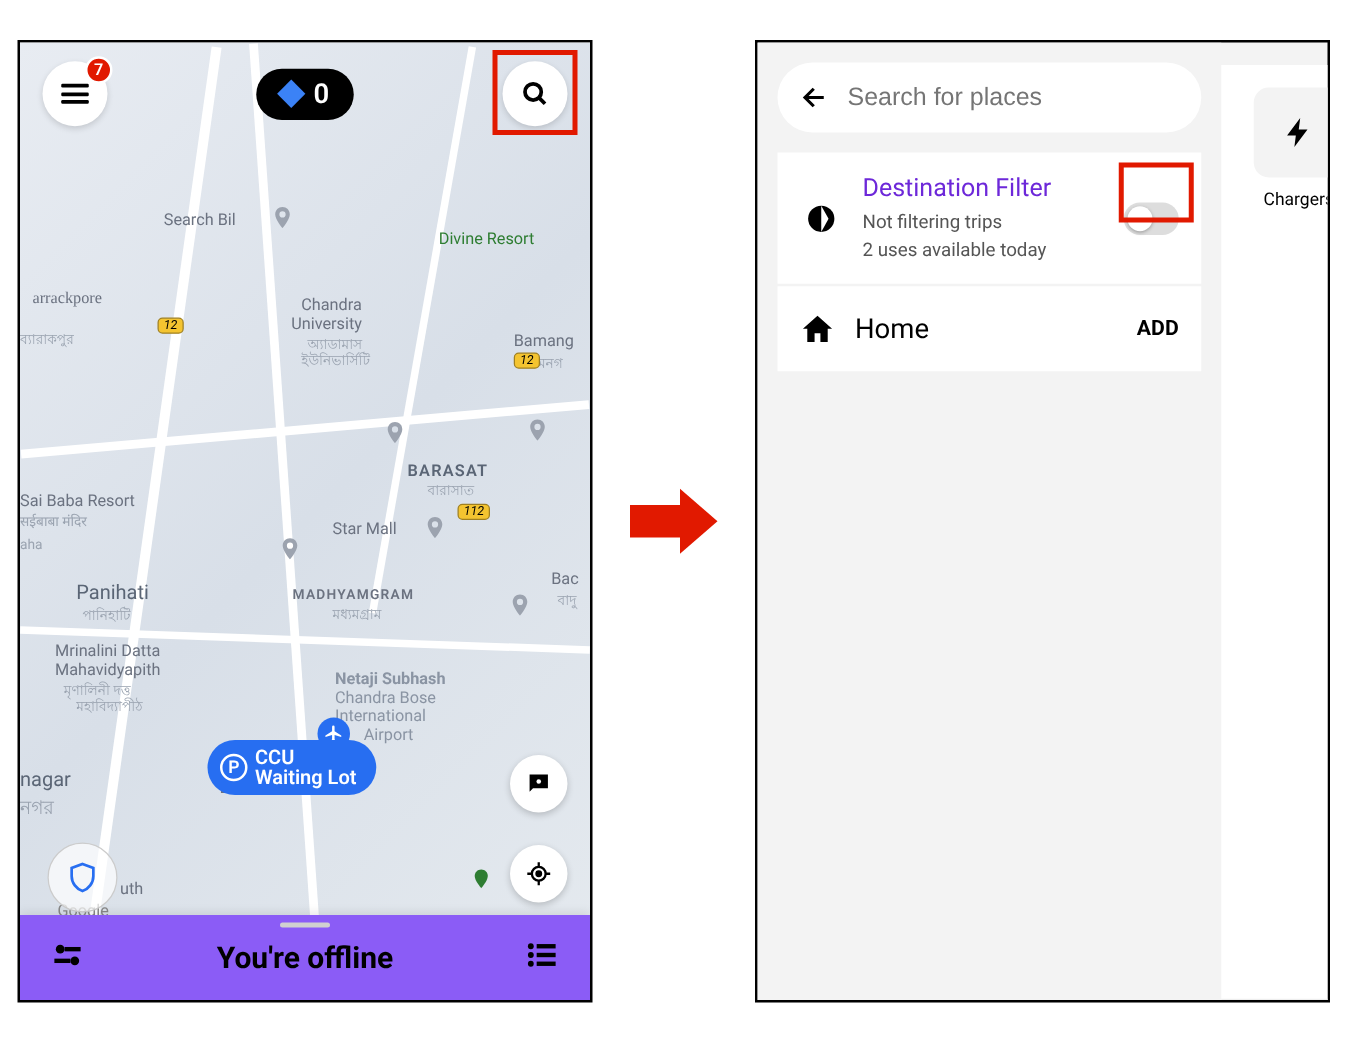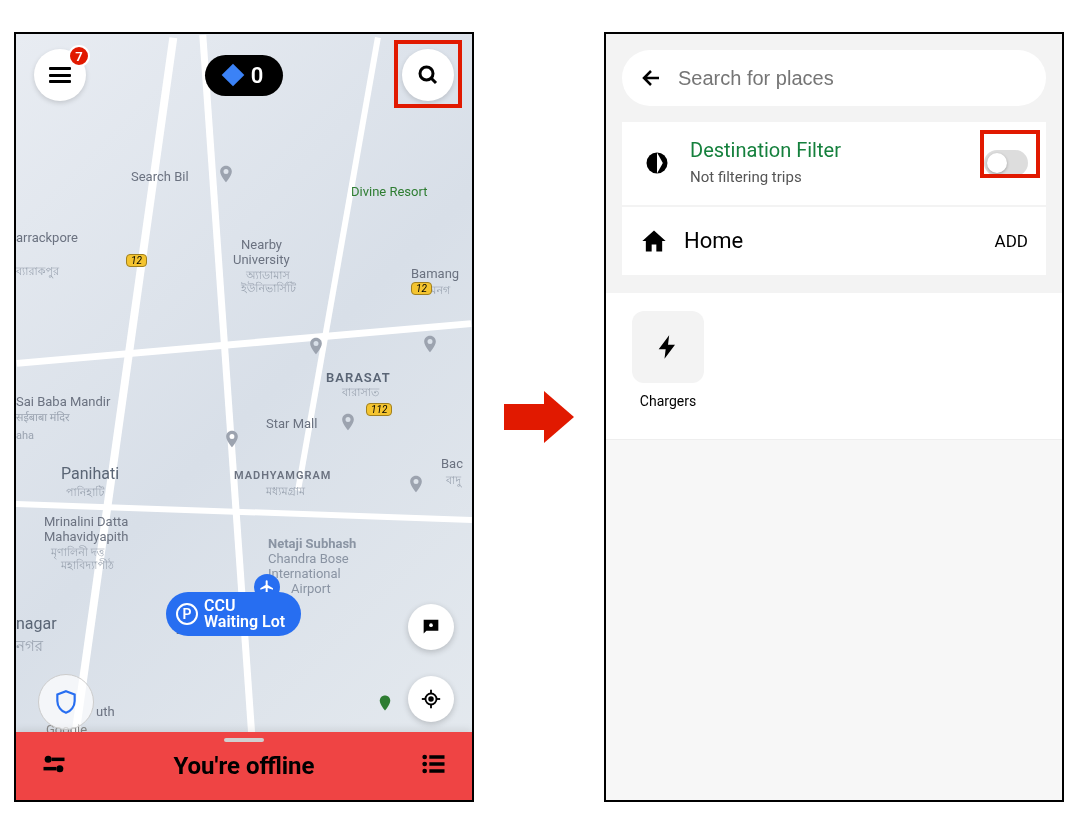--- a/index.html
+++ b/index.html
@@ -189,21 +189,21 @@
       background: rgba(255,255,255,0.7);
       border-radius: 50%;
       display: flex;
       align-items: center;
       justify-content: center;
       border: 1px solid #ccc;
     }
     .bottom-bar {
       position: absolute;
       bottom: 0; left: 0; right: 0;
-      background: #ef4444;
+      background: #8b5cf6;
       height: 68px;
       display: flex;
       align-items: center;
       justify-content: space-between;
       padding: 0 24px;
       box-shadow: 0 -2px 8px rgba(0,0,0,.1);
     }
     .bottom-status {
       font-size: 24px;
       font-weight: 700;
@@ -262,21 +262,21 @@
       display: flex;
       align-items: center;
       gap: 16px;
     }
     .filter-icon {
       width: 34px;
       display: flex;
       justify-content: center;
     }
     .filter-text { flex: 1; }
-    .filter-title { font-size: 20px; color: #15803d; margin-bottom: 4px; }
+    .filter-title { font-size: 20px; color: #6d28d9; margin-bottom: 4px; }
     .filter-sub { font-size: 15px; color: #555; line-height: 1.5; }
     .toggle {
       width: 44px; height: 26px;
       background: #ddd;
       border-radius: 13px;
       position: relative;
     }
     .toggle::after {
       content: '';
       position: absolute;
@@ -288,21 +288,21 @@
     }
     .home-row {
       background: #fff;
       margin-top: 2px;
       padding: 20px 18px;
       display: flex;
       align-items: center;
       gap: 16px;
     }
     .home-label { flex: 1; font-size: 22px; }
-    .add-btn { font-size: 17px; font-weight: 400; }
+    .add-btn { font-size: 17px; font-weight: 700; }
     .nearby {
       background: #fff;
       margin-top: 18px;
       padding: 18px 18px 30px;
       border-bottom: 1px solid #eee;
     }
     .nearby-header {
       display: flex;
       justify-content: space-between;
       align-items: center;
@@ -321,21 +321,21 @@
       display: flex;
       align-items: center;
       justify-content: center;
       margin: 0 auto 10px;
     }
     .nearby-label { font-size: 14px; }
     .blank-lower {
       background: #f7f7f7;
       flex: 1;
     }
-    .right-phone { display: flex; flex-direction: column; background: #f3f3f3; }
+    .right-phone { display: flex; background: #f3f3f3; }
     .highlight-toggle {
       position: absolute;
       border: 4px solid #e11900;
       pointer-events: none;
     }
     .route-tag {
       position: absolute;
       background: #f4c430;
       border: 1px solid #a08020;
       font-size: 10px;
@@ -351,31 +351,31 @@
   <div class="map-bg">
 
     <div class="map-road" style="left:22%;top:0;width:8px;height:100%;transform:rotate(8deg);"></div>
     <div class="map-road" style="left:46%;top:0;width:7px;height:100%;transform:rotate(-4deg);"></div>
     <div class="map-road" style="left:0;top:40%;width:100%;height:7px;transform:rotate(-5deg);"></div>
     <div class="map-road" style="left:0;top:62%;width:100%;height:6px;transform:rotate(2deg);"></div>
     <div class="map-road" style="left:70%;top:0;width:6px;height:60%;transform:rotate(10deg);"></div>
 
     <span class="map-label" style="top:135px;left:115px;">Search Bil</span>
     <span class="green-label" style="top:150px;left:335px;">Divine Resort</span>
-    <span class="map-label" style="top:196px;left:0px;">arrackpore</span>
+    <span class="map-label" style="top:196px;left:10px;font-family:Liberation Serif, serif;">arrackpore</span>
     <span class="map-native" style="top:229px;left:0px;">ব্যারাকপুর</span>
-    <span class="map-label" style="top:203px;left:225px;">Nearby</span>
+    <span class="map-label" style="top:203px;left:225px;">Chandra</span>
     <span class="map-label" style="top:218px;left:217px;">University</span>
     <span class="map-native" style="top:233px;left:230px;">অ্যাডামাস</span>
     <span class="map-native" style="top:246px;left:225px;">ইউনিভার্সিটি</span>
     <span class="map-label" style="top:232px;left:395px;">Bamang</span>
     <span class="map-native" style="top:248px;left:405px;">বামনগ</span>
     <span class="map-label" style="top:336px;left:310px;letter-spacing:1px;font-weight:600;color:#5a6575">BARASAT</span>
     <span class="map-native" style="top:350px;left:326px;">বারাসাত</span>
-    <span class="map-label" style="top:360px;left:0px;">Sai Baba Mandir</span>
+    <span class="map-label" style="top:360px;left:0px;">Sai Baba Resort</span>
     <span class="map-native" style="top:375px;left:0px;">सईबाबा मंदिर</span>
     <span class="map-native" style="top:395px;left:0px;">aha</span>
     <span class="map-label" style="top:382px;left:250px;">Star Mall</span>
     <span class="map-label-bold" style="top:430px;left:45px;">Panihati</span>
     <span class="map-native" style="top:450px;left:50px;font-size:11px;">পানিহাটি</span>
     <span class="map-label" style="top:435px;left:218px;font-size:11px;letter-spacing:1px;font-weight:600;">MADHYAMGRAM</span>
     <span class="map-native" style="top:449px;left:250px;">মধ্যমগ্রাম</span>
     <span class="map-label" style="top:480px;left:28px;">Mrinalini Datta</span>
     <span class="map-label" style="top:495px;left:28px;">Mahavidyapith</span>
     <span class="map-native" style="top:510px;left:35px;">মৃণালিনী দত্ত</span>
@@ -521,20 +521,21 @@
     <div class="filter-card" style="position:relative;">
       <div class="filter-icon">
         <svg width="28" height="28" viewBox="0 0 24 24" fill="#000">
             <circle cx="12" cy="12" r="9"></circle>
             <path d="M12 3l5 9-5 9" fill="#fff"></path>
           </svg>
       </div>
       <div class="filter-text">
         <div class="filter-title">Destination Filter</div>
         <div class="filter-sub">Not filtering trips</div>
+        <div class="filter-sub">2 uses available today</div>
       </div>
       <div class="toggle"></div>
       <div class="highlight-toggle" style="top:8px;right:6px;width:60px;height:48px;"></div>
     </div>
 
     <div class="home-row">
       <svg width="28" height="28" viewBox="0 0 24 24" fill="#000">
           <path d="M12 3l10 9h-3v9h-5v-6h-4v6H5v-9H2l10-9z"></path>
         </svg>
       <div class="home-label">Home</div>

